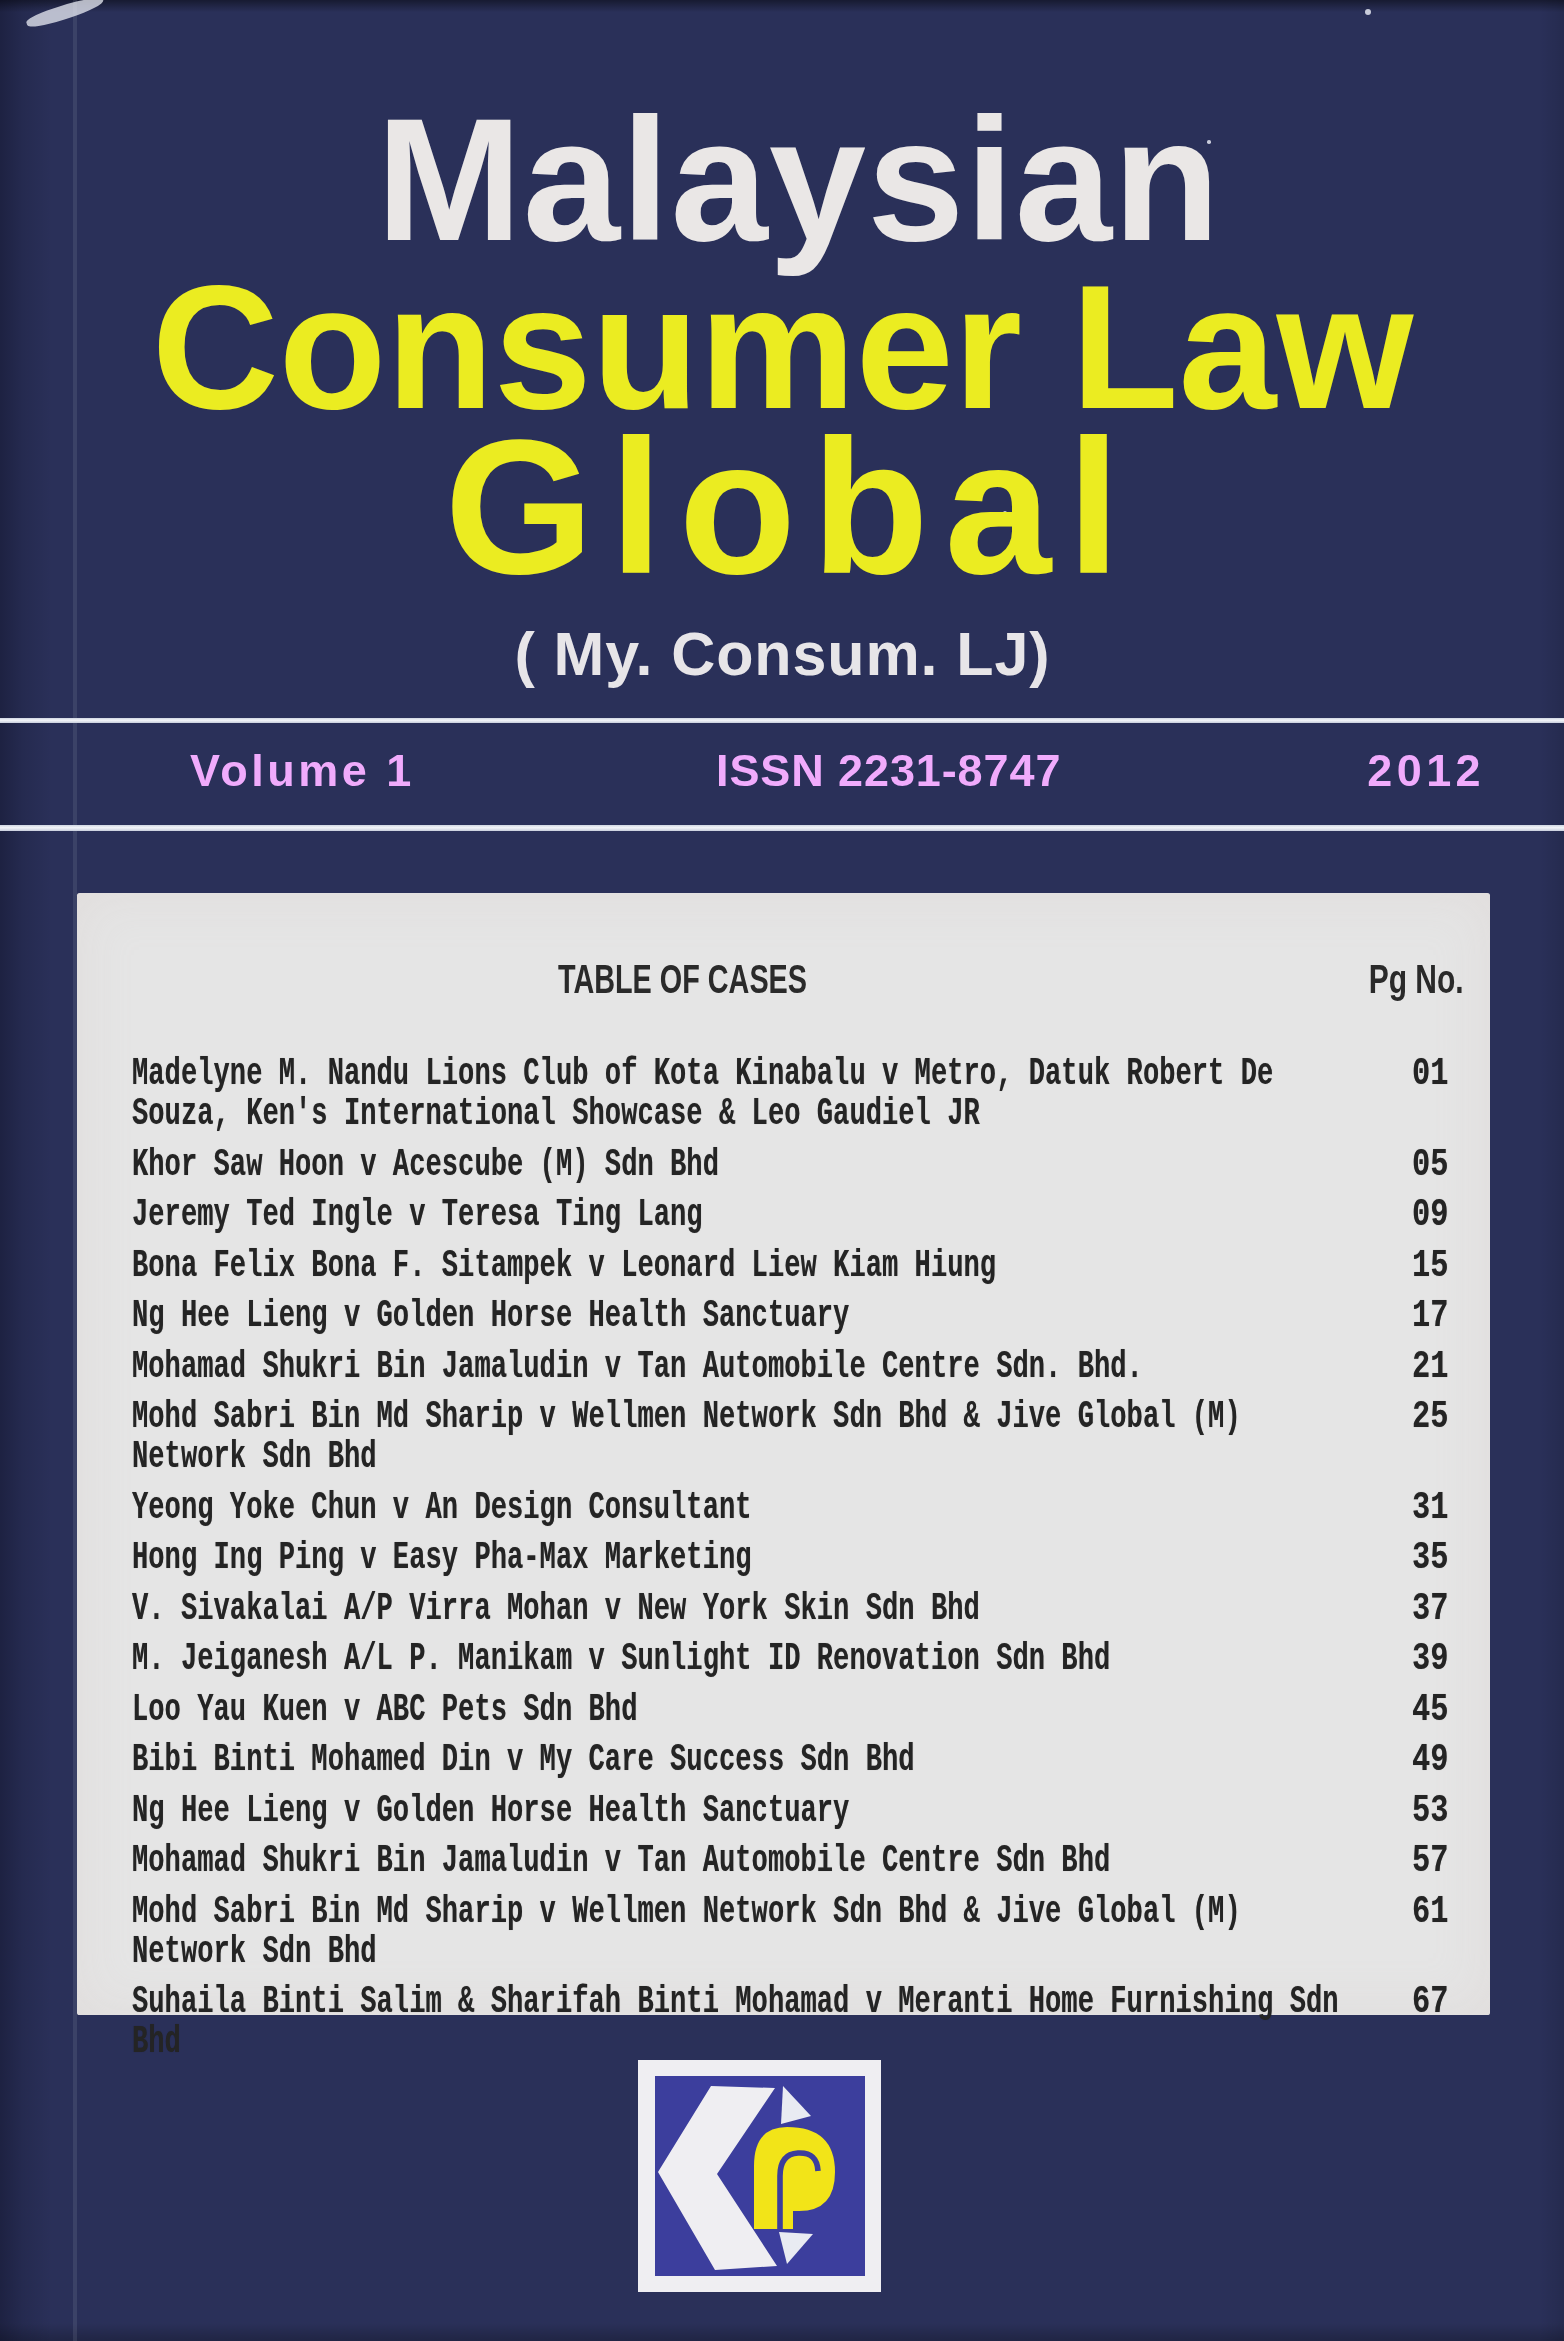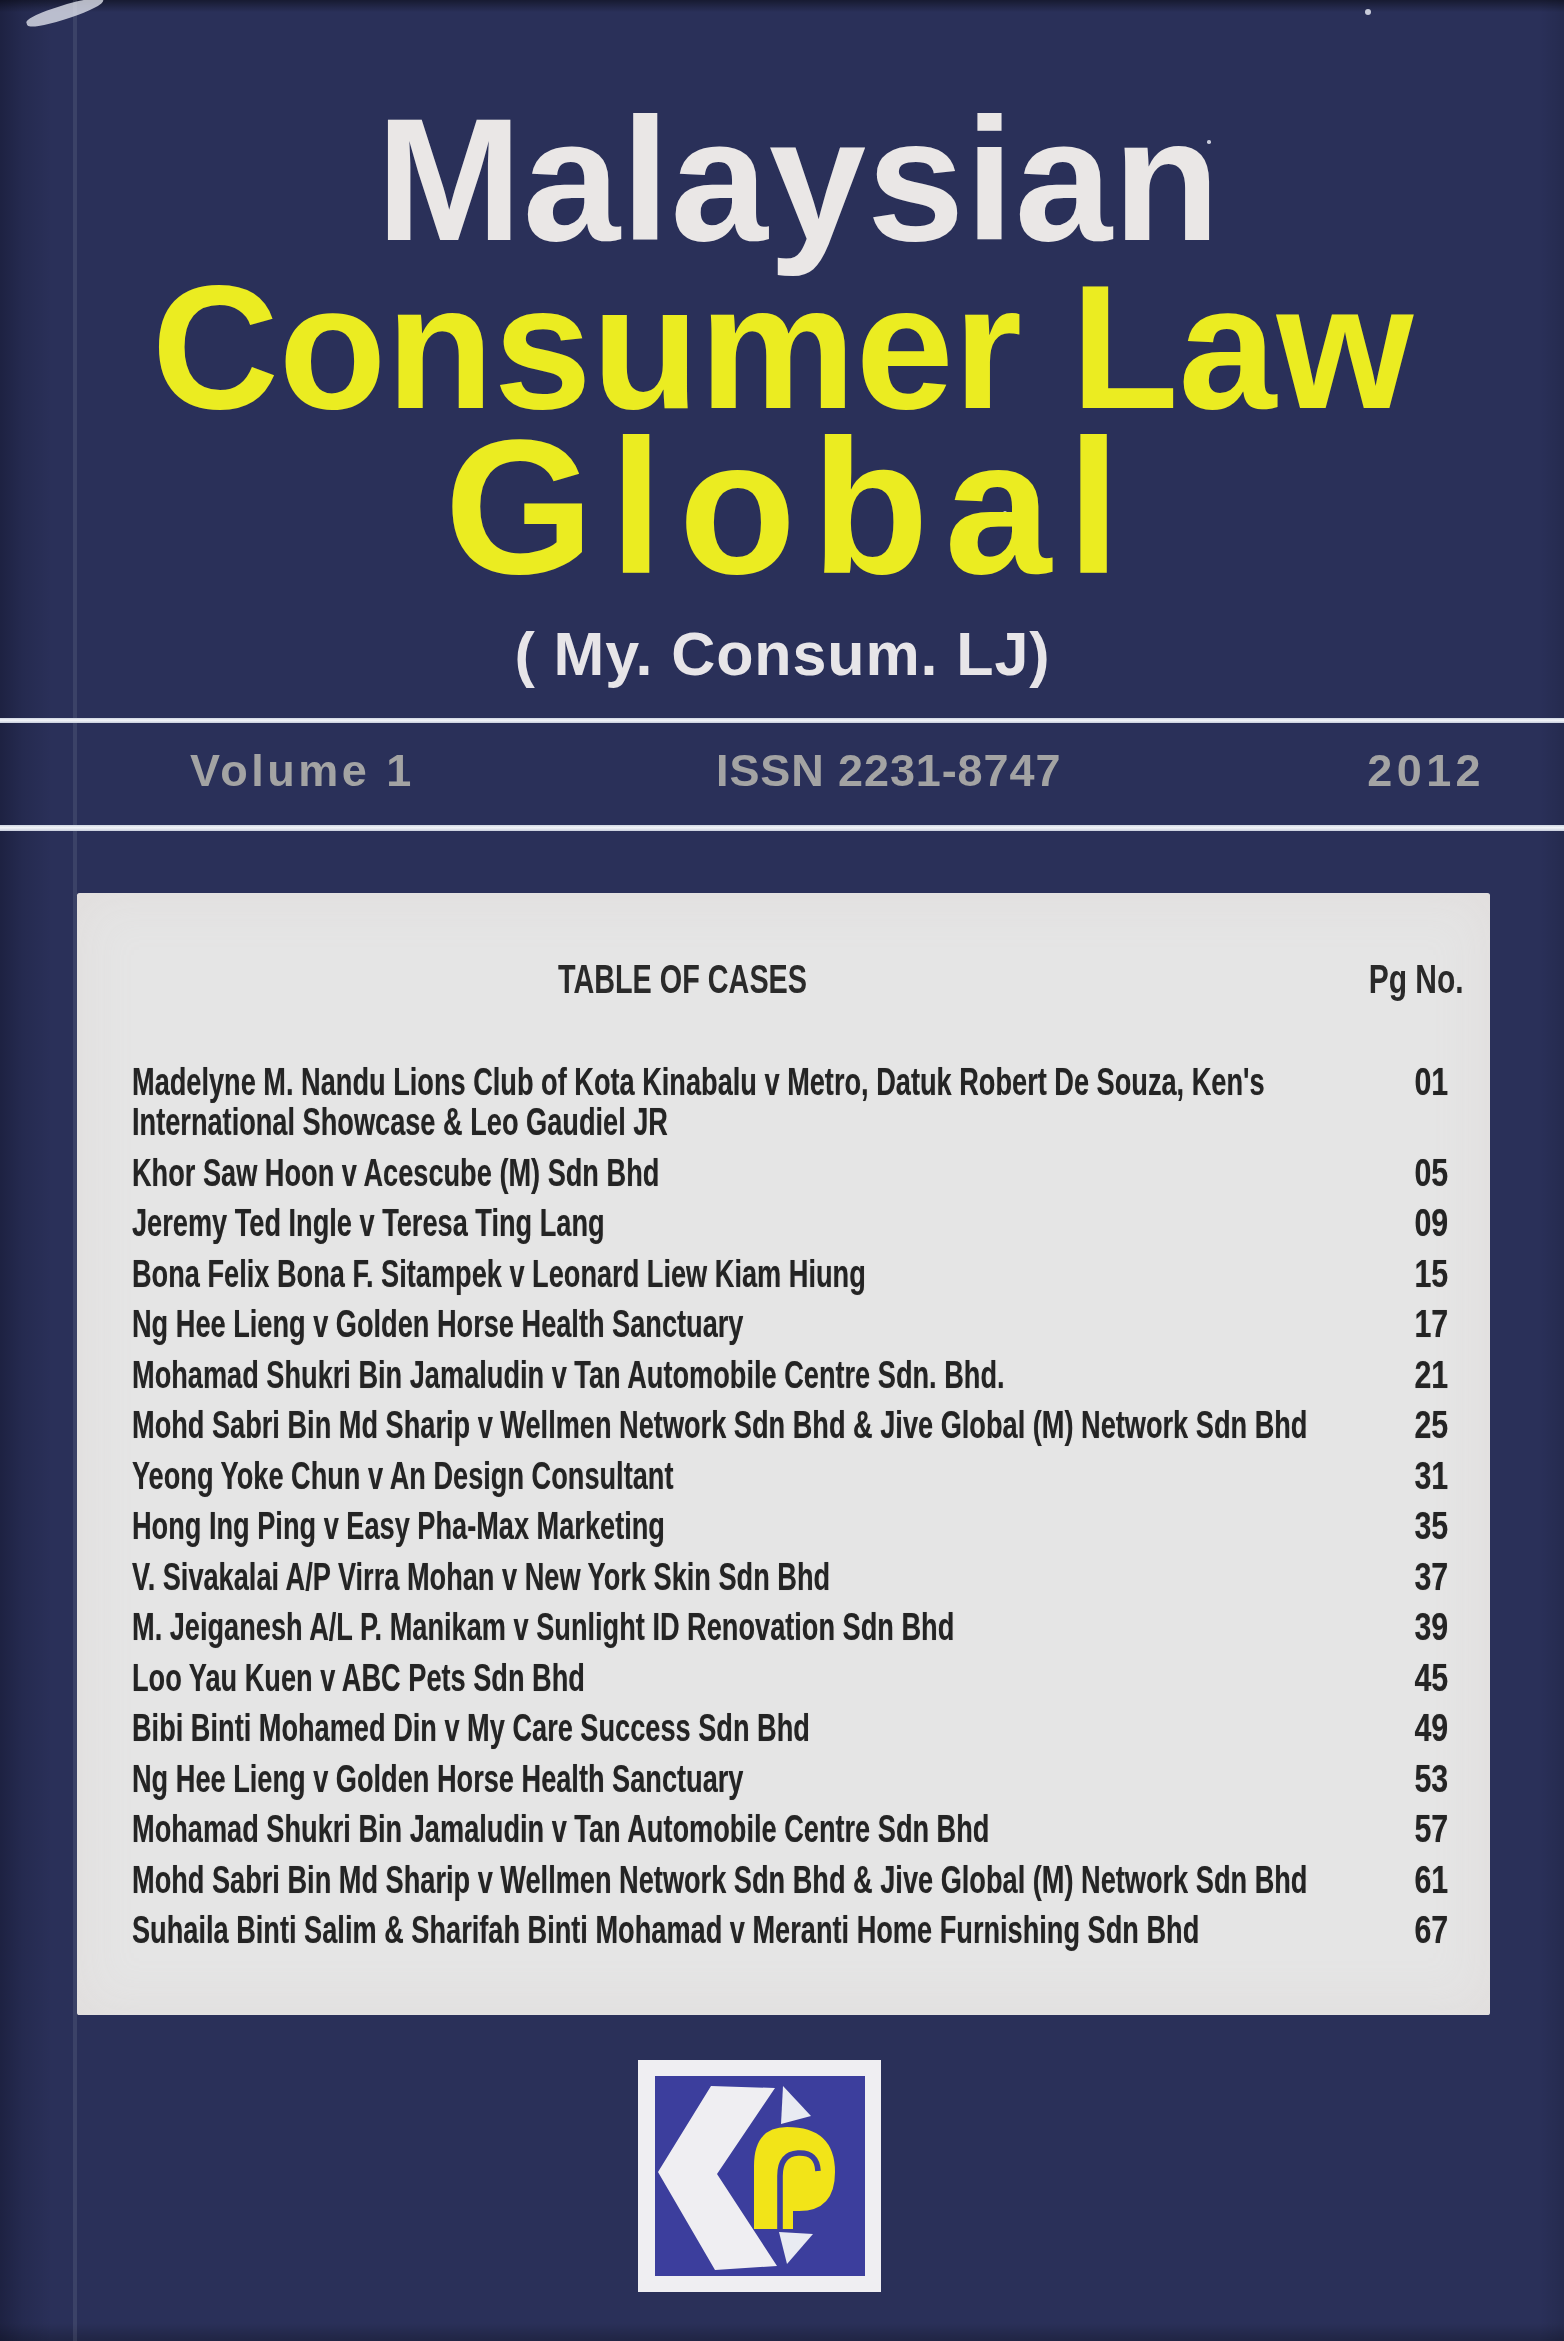--- a/index.html
+++ b/index.html
@@ -32,37 +32,37 @@
   .title-1{top:92px;font-size:175px;color:#eae7e6;letter-spacing:0.9px;padding-left:16px;}
   .title-2{top:259px;font-size:176px;color:#ebec21;letter-spacing:0px;}
   .title-3{top:411px;font-size:192px;color:#ebec21;letter-spacing:15.7px;padding-left:15.7px;box-sizing:border-box;}
   .subtitle{top:624px;font-size:61px;color:#e7e5e8;letter-spacing:0.9px;font-weight:bold;}
 
   
   .rule{position:absolute;left:0;width:100%;background:linear-gradient(#cfd5e2,#f2f4f8 45%,#c8cedd);z-index:3;}
   .rule-top{top:718px;height:5.2px;}
   .rule-bottom{top:825px;height:6.1px;}
   .info-band{position:absolute;left:0;top:723px;width:100%;height:101px;z-index:3;
-    color:#a3a3a3;font-weight:bold;}
+    color:#f0abfc;font-weight:bold;}
   .band-item{position:absolute;top:24.5px;font-size:45px;line-height:1;white-space:nowrap;}
   .band-volume{left:190px;letter-spacing:3.5px;font-weight:600;}
   .band-issn{left:716px;letter-spacing:0.9px;}
   .band-year{right:80px;letter-spacing:4.4px;font-weight:600;}
 
   
   .panel{position:absolute;left:77px;top:893px;width:1413px;height:1122px;
     background:#e5e5e5;z-index:4;border-radius:2.6px;
     box-shadow:inset 0 0 52px rgba(210,195,190,0.25);}
   .toc-header-row{position:absolute;top:66px;left:0;width:100%;height:52px;}
   .toc-title{position:absolute;left:55px;width:1101px;text-align:center;
     font-size:40px;font-weight:bold;color:#2a2a2a;line-height:1;
     transform:scaleX(0.72);letter-spacing:0px;}
   .toc-page-header{position:absolute;right:26px;top:0;font-size:40px;font-weight:bold;
     color:#2a2a2a;line-height:1;transform:scaleX(0.75);transform-origin:100% 0;}
-  .toc-list{position:absolute;left:55px;right:40px;top:169px;}
+  .toc-list{position:absolute;left:55px;right:40px;top:161px;font-family:Liberation Mono, monospace;}
   .toc-row{position:relative;margin-bottom:10.5px;}
   .case-title{display:block;width:1703px;font-size:38px;font-weight:bold;
     color:#242424;line-height:40px;letter-spacing:0px;
     transform:scaleX(0.715);transform-origin:0 0;
     text-shadow:0 0 0.9px rgba(30,30,30,0.4);}
   .case-page{position:absolute;right:1.7px;top:0;font-size:38px;font-weight:bold;
     color:#242424;line-height:40px;transform:scaleX(0.8);transform-origin:100% 0;
     text-shadow:0 0 0.9px rgba(30,30,30,0.4);}
 
   

